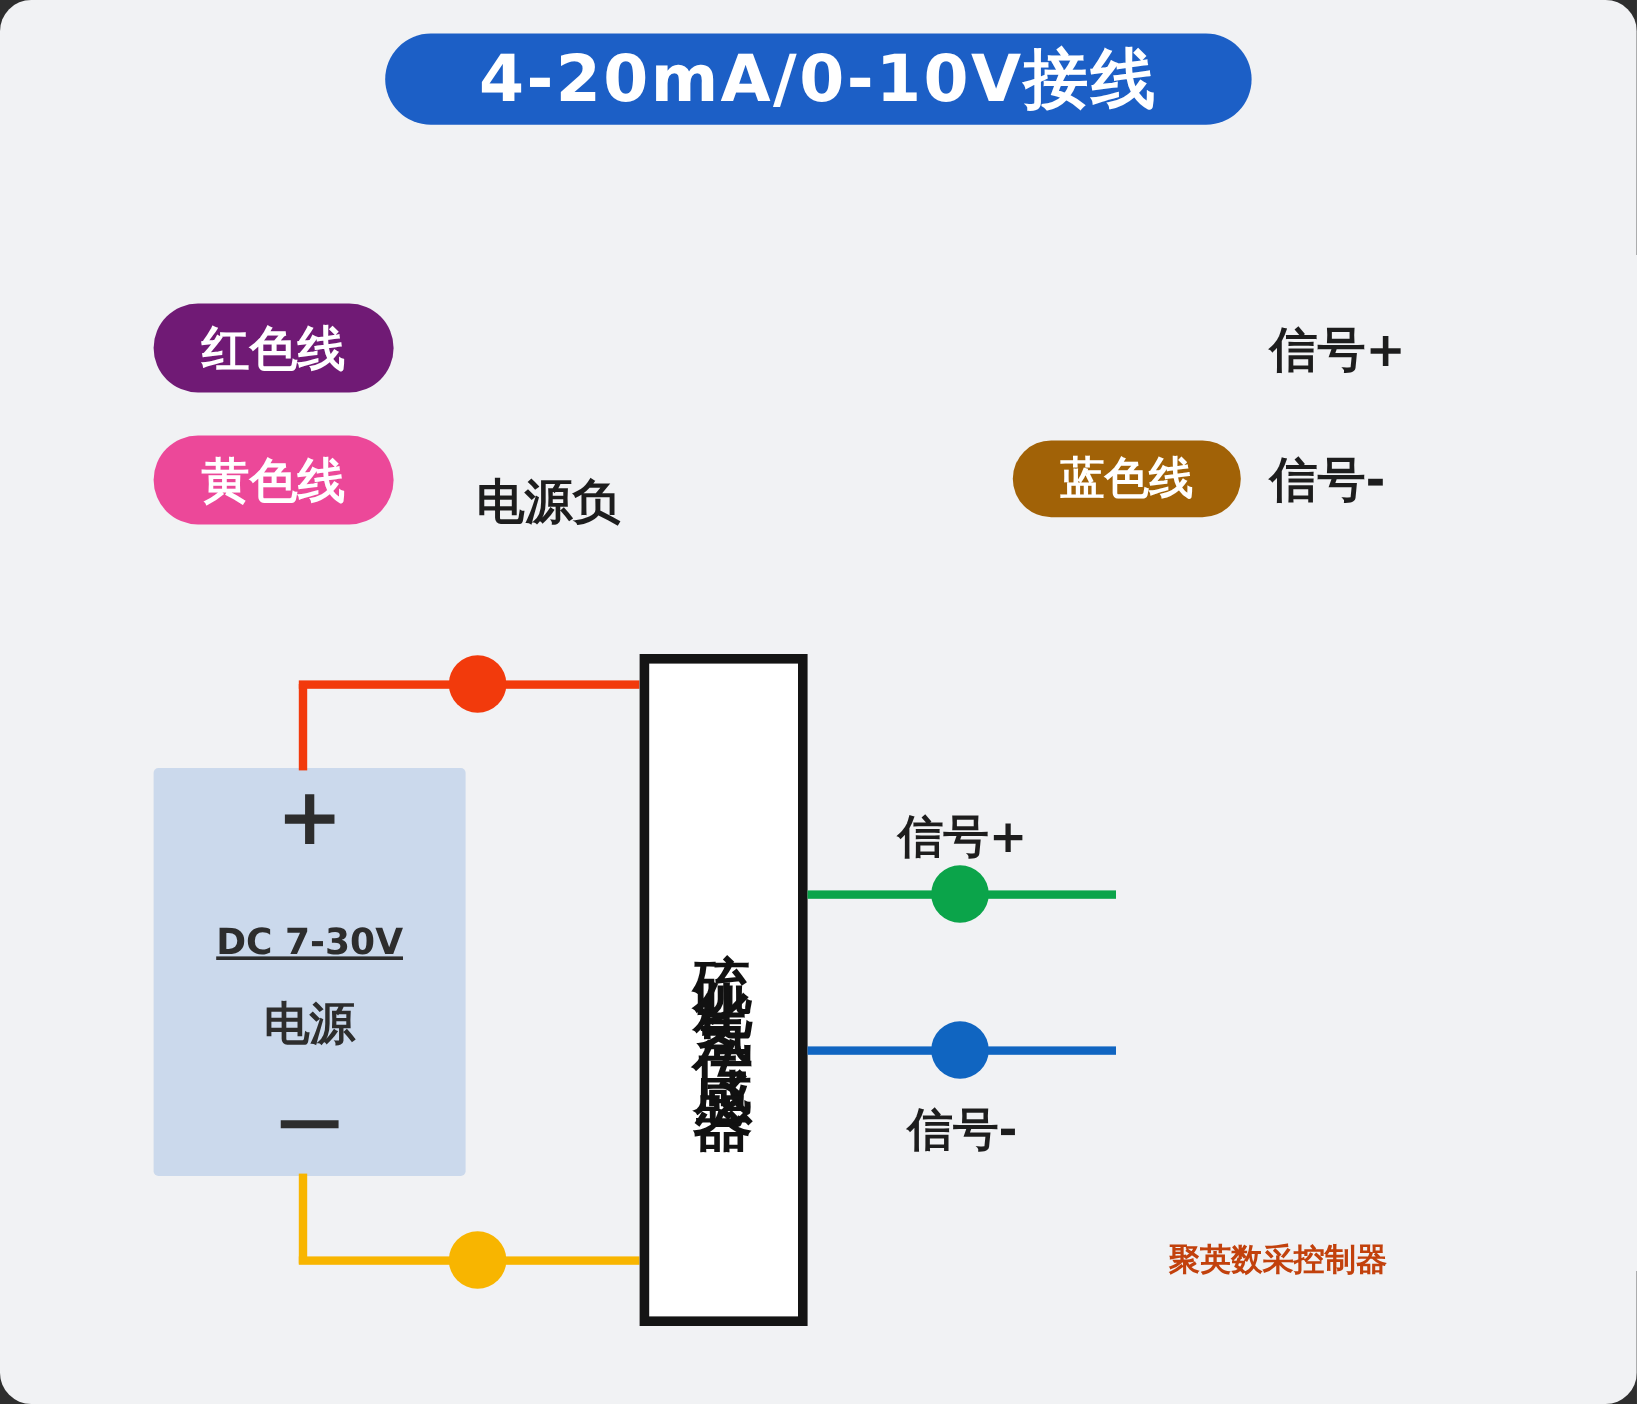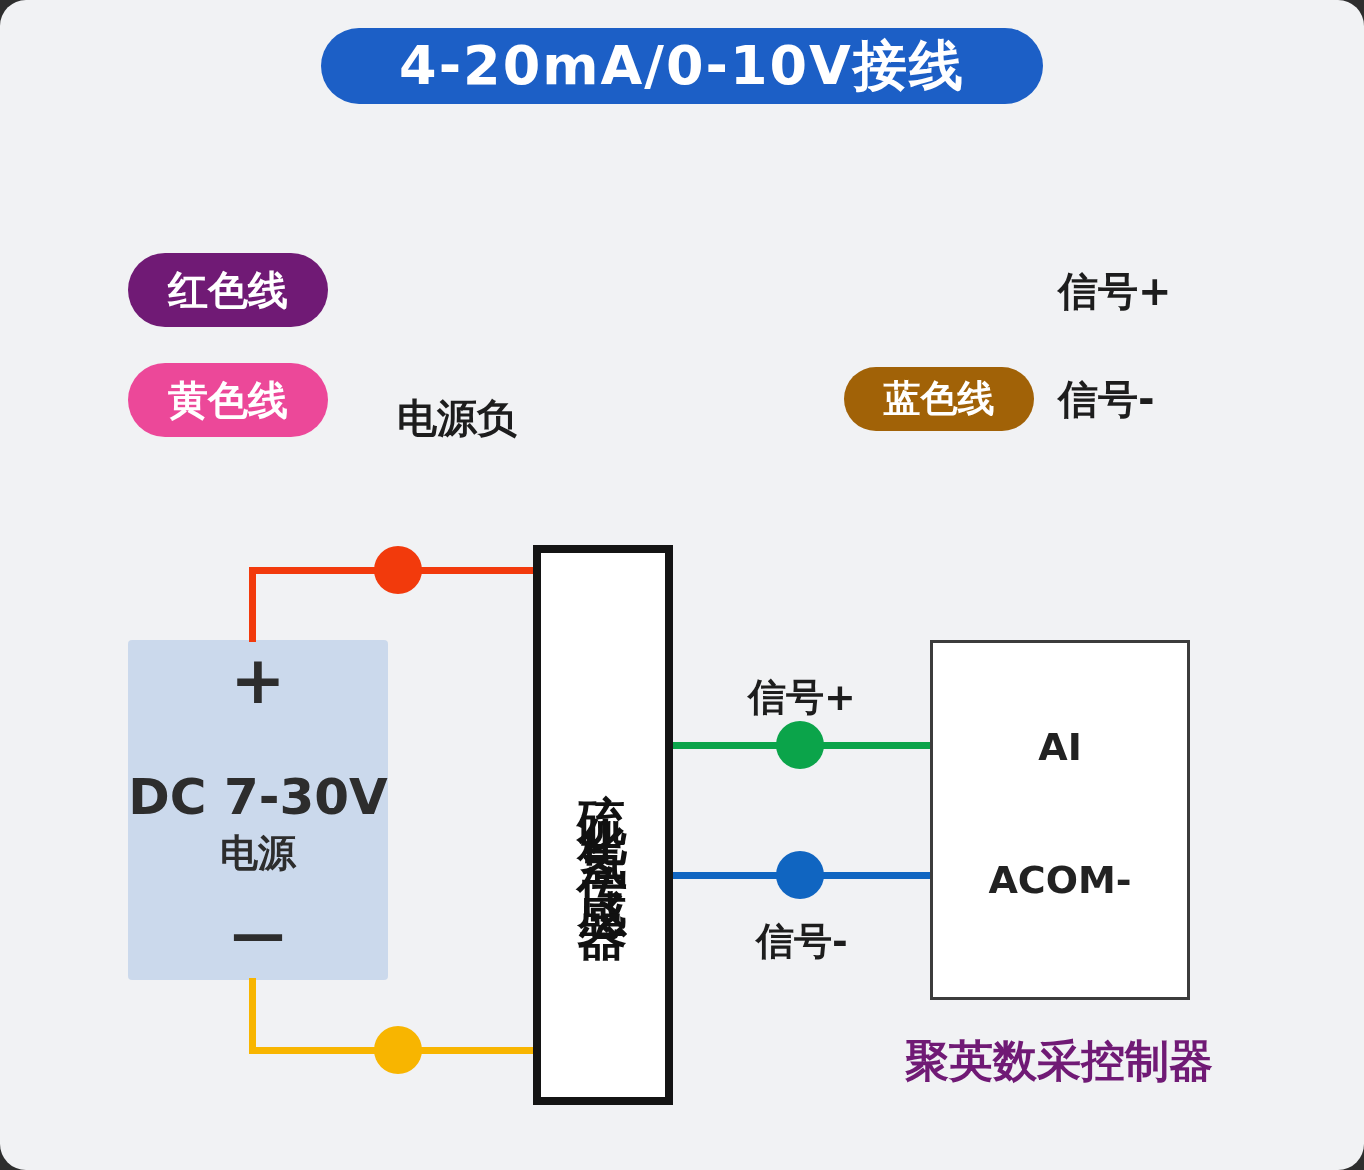--- a/index.html
+++ b/index.html
@@ -38,22 +38,22 @@
     position:absolute;left:0;width:100%;text-align:center;
     font-size:38px;font-weight:600;color:#222;
   }
   .wire{position:absolute;}
   .dot{position:absolute;width:48px;height:48px;border-radius:50%;}
   .signal-label{
     position:absolute;width:160px;text-align:center;
     font-size:38px;font-weight:700;color:#1d1d1d;
   }
   .caption{
-    position:absolute;
-    font-size:44px;font-weight:700;color:#701a75;
+    position:absolute;text-align:center;
+    font-size:26px;font-weight:700;color:#c2410c;
   }
 </style>
 </head>
 <body>
 
 <div class="page">
 
   <div class="title-pill" style="background: rgb(28, 95, 198);">4-20mA/0-10V接线</div>
 
   <div class="pill" style="left: 128px; top: 253px; width: 200px; height: 74px; font-size: 40px; background: #701a75;">红色线</div>
@@ -61,21 +61,21 @@
   <div class="pill" style="left: 128px; top: 363px; width: 200px; height: 74px; font-size: 40px; background: #ec4899;">黄色线</div>
   <div class="legend-desc" style="left:365px;top:381px;height:74px;margin-left:32px;">电源负</div>
 
   <div class="legend-desc" style="left:1058px;top:259px;height:64px;">信号+</div>
 
   <div class="pill" style="left: 844px; top: 367px; width: 190px; height: 64px; font-size: 37px; background: #a16207;">蓝色线</div>
   <div class="legend-desc" style="left:1058px;top:367px;height:64px;">信号-</div>
 
   <div class="box power-box" style="left: 128px; top: 640px; width: 260px; height: 340px; background: rgb(203, 217, 236);">
     <div class="power-text" style="top:2px;font-size:66px;font-weight:800;">+</div>
-    <div class="power-text" style="top:128px;font-size:50px;font-weight:600;">DC 7-30V</div>
+    <div class="power-text" style="top:128px;font-size:30px;font-weight:600;text-decoration:underline;">DC 7-30V</div>
     <div class="power-text" style="top:188px;font-size:38px;font-weight:600;">电源</div>
     <div class="power-text" style="top:262px;font-size:54px;font-weight:800;">—</div>
   </div>
 
   <div class="wire" style="left: 249px; top: 570px; width: 7px; height: 72px; background: rgb(242, 58, 12);"></div>
   <div class="wire" style="left: 249px; top: 567px; width: 284px; height: 7px; background: rgb(242, 58, 12);"></div>
   <div class="dot" style="left: 374px; top: 546px; background: rgb(242, 58, 12);"></div>
 
   <div class="wire" style="left: 249px; top: 978px; width: 7px; height: 75px; background: rgb(248, 181, 0);"></div>
   <div class="wire" style="left: 249px; top: 1047px; width: 284px; height: 7px; background: rgb(248, 181, 0);"></div>
@@ -86,19 +86,15 @@
   </div>
 
   <div class="wire" style="left: 673px; top: 742px; width: 257px; height: 7px; background: rgb(11, 164, 74);"></div>
   <div class="dot" style="left: 776px; top: 721px; background: rgb(11, 164, 74);"></div>
   <div class="signal-label" style="left:722px;top:672px;">信号+</div>
 
   <div class="wire" style="left: 673px; top: 872px; width: 257px; height: 7px; background: rgb(16, 101, 193);"></div>
   <div class="dot" style="left: 776px; top: 851px; background: rgb(16, 101, 193);"></div>
   <div class="signal-label" style="left:722px;top:916px;">信号-</div>
 
-  <div class="box controller-box" style="left:930px;top:640px;width:260px;height:360px;">
-    <div class="terminal" style="top:82px;">AI</div>
-    <div class="terminal" style="top:215px;">ACOM-</div>
-  </div>
   <div class="caption" style="left:905px;top:1032px;width:320px;">聚英数采控制器</div>
 
 </div>
 
 </body></html>

